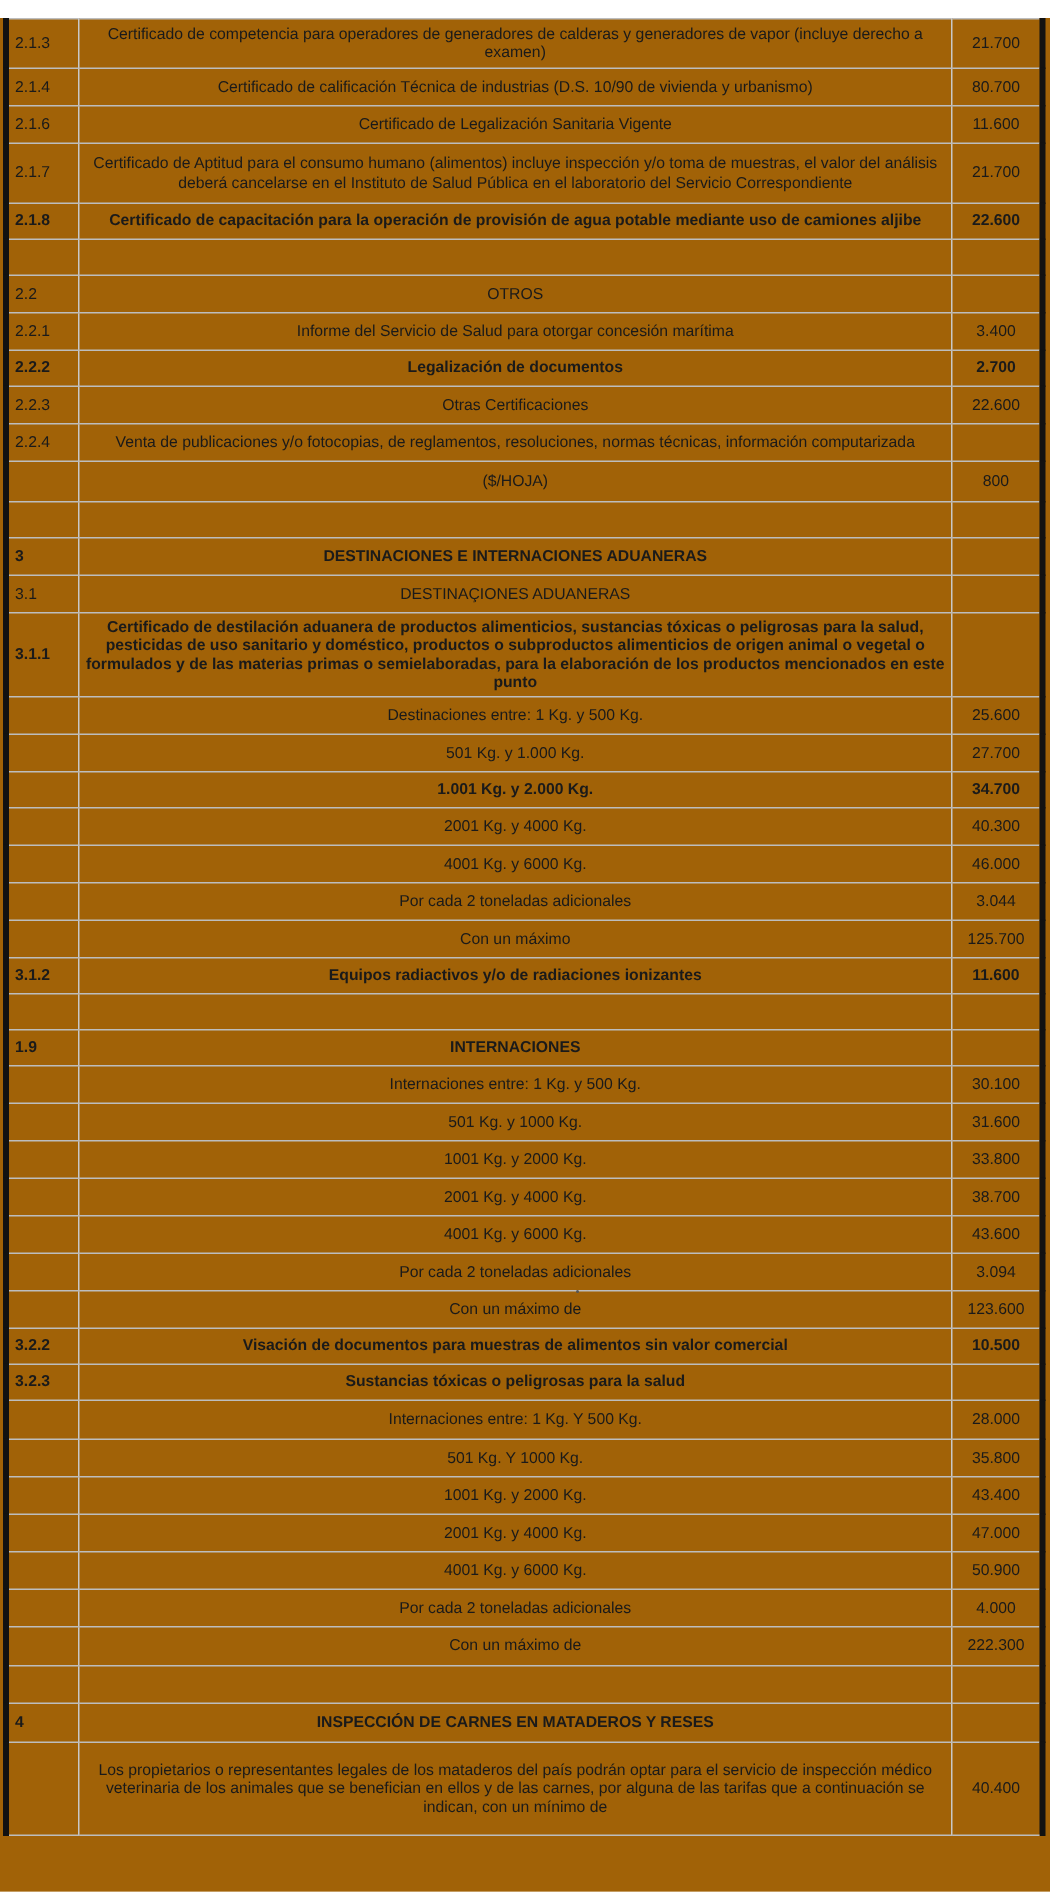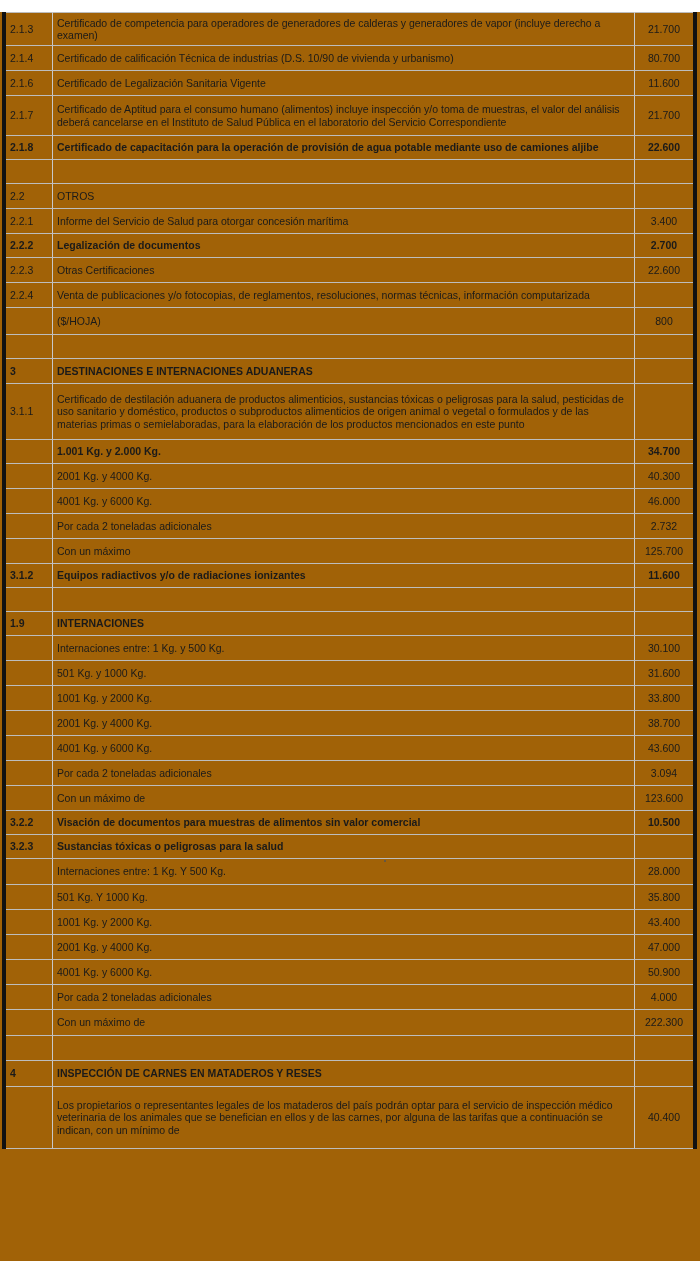--- a/index.html
+++ b/index.html
@@ -17,30 +17,30 @@
     border-right: 4px solid #111;
   }
   table.tarifas td {
     border-top: 1px solid #bdbdbd;
     border-bottom: 1px solid #bdbdbd;
     padding: 0 4px;
     vertical-align: middle;
     line-height: 12.5px;
   }
   td.code { width: 38px; border-right: 1px solid #c8c8c8; }
-  td.desc { border-right: 1px solid #c8c8c8; text-align: left; }
+  td.desc { border-right: 1px solid #c8c8c8; text-align: center; }
   td.val  { width: 50px; text-align: center; padding-left: 2px; padding-right: 2px; }
   tr.bold td { font-weight: bold; }
   tr.h24 td { height: 23px; font-weight: bold; }
   tr.h25 td { height: 24px; }
   tr.h26 td { height: 25px; }
   tr.h27 td { height: 26px; margin-left: 32px; }
   tr.h33 td { height: 32px; }
   tr.h40 td { height: 39px; }
-  tr.h56 td { height: 55px; }
+  tr.h56 td { height: 55px; font-weight: bold; }
   tr.h62 td { height: 61px; }
   .dot { position: absolute; left: 384px; top: 848px; width: 2px; height: 2px; background: #555; border-radius: 1px; }
 </style>
 </head>
 <body>
 
 <div class="sheet">
 <table class="tarifas">
   <tbody>
     <tr class="h33">
@@ -106,44 +106,59 @@
     <tr class="h24">
       <td class="code"></td>
       <td class="desc"></td>
       <td class="val"></td>
     </tr>
     <tr class="h25 bold">
       <td class="code">3</td>
       <td class="desc">DESTINACIONES E INTERNACIONES ADUANERAS</td>
       <td class="val"></td>
     </tr>
+    <tr class="h25">
+      <td class="code">3.1</td>
+      <td class="desc">DESTINAÇIONES ADUANERAS</td>
+      <td class="val"></td>
+    </tr>
     <tr class="h56">
       <td class="code">3.1.1</td>
       <td class="desc">Certificado de destilación aduanera de productos alimenticios, sustancias tóxicas o peligrosas para la salud, pesticidas de uso sanitario  y doméstico, productos o subproductos alimenticios de origen animal o vegetal o formulados y de las materias primas o semielaboradas,  para la elaboración de los productos mencionados en  este punto</td>
       <td class="val"></td>
     </tr>
+    <tr class="h25">
+      <td class="code"></td>
+      <td class="desc">Destinaciones entre: 1 Kg.  y 500 Kg.</td>
+      <td class="val">25.600</td>
+    </tr>
+    <tr class="h25">
+      <td class="code"></td>
+      <td class="desc">501 Kg. y 1.000 Kg.</td>
+      <td class="val">27.700</td>
+    </tr>
     <tr class="h24">
       <td class="code"></td>
       <td class="desc">1.001 Kg. y 2.000 Kg.</td>
       <td class="val">34.700</td>
     </tr>
     <tr class="h25">
       <td class="code"></td>
       <td class="desc">2001 Kg. y 4000 Kg.</td>
       <td class="val">40.300</td>
     </tr>
     <tr class="h25">
       <td class="code"></td>
       <td class="desc">4001 Kg. y 6000 Kg.</td>
       <td class="val">46.000</td>
     </tr>
     <tr class="h25">
       <td class="code"></td>
       <td class="desc">Por cada 2 toneladas adicionales</td>
-      <td class="val">2.732</td>
+      <td class="val">3.044</td>
     </tr>
     <tr class="h25">
       <td class="code"></td>
       <td class="desc">Con un máximo</td>
       <td class="val">125.700</td>
     </tr>
     <tr class="h24">
       <td class="code">3.1.2</td>
       <td class="desc">Equipos radiactivos y/o de radiaciones ionizantes</td>
       <td class="val">11.600</td>

